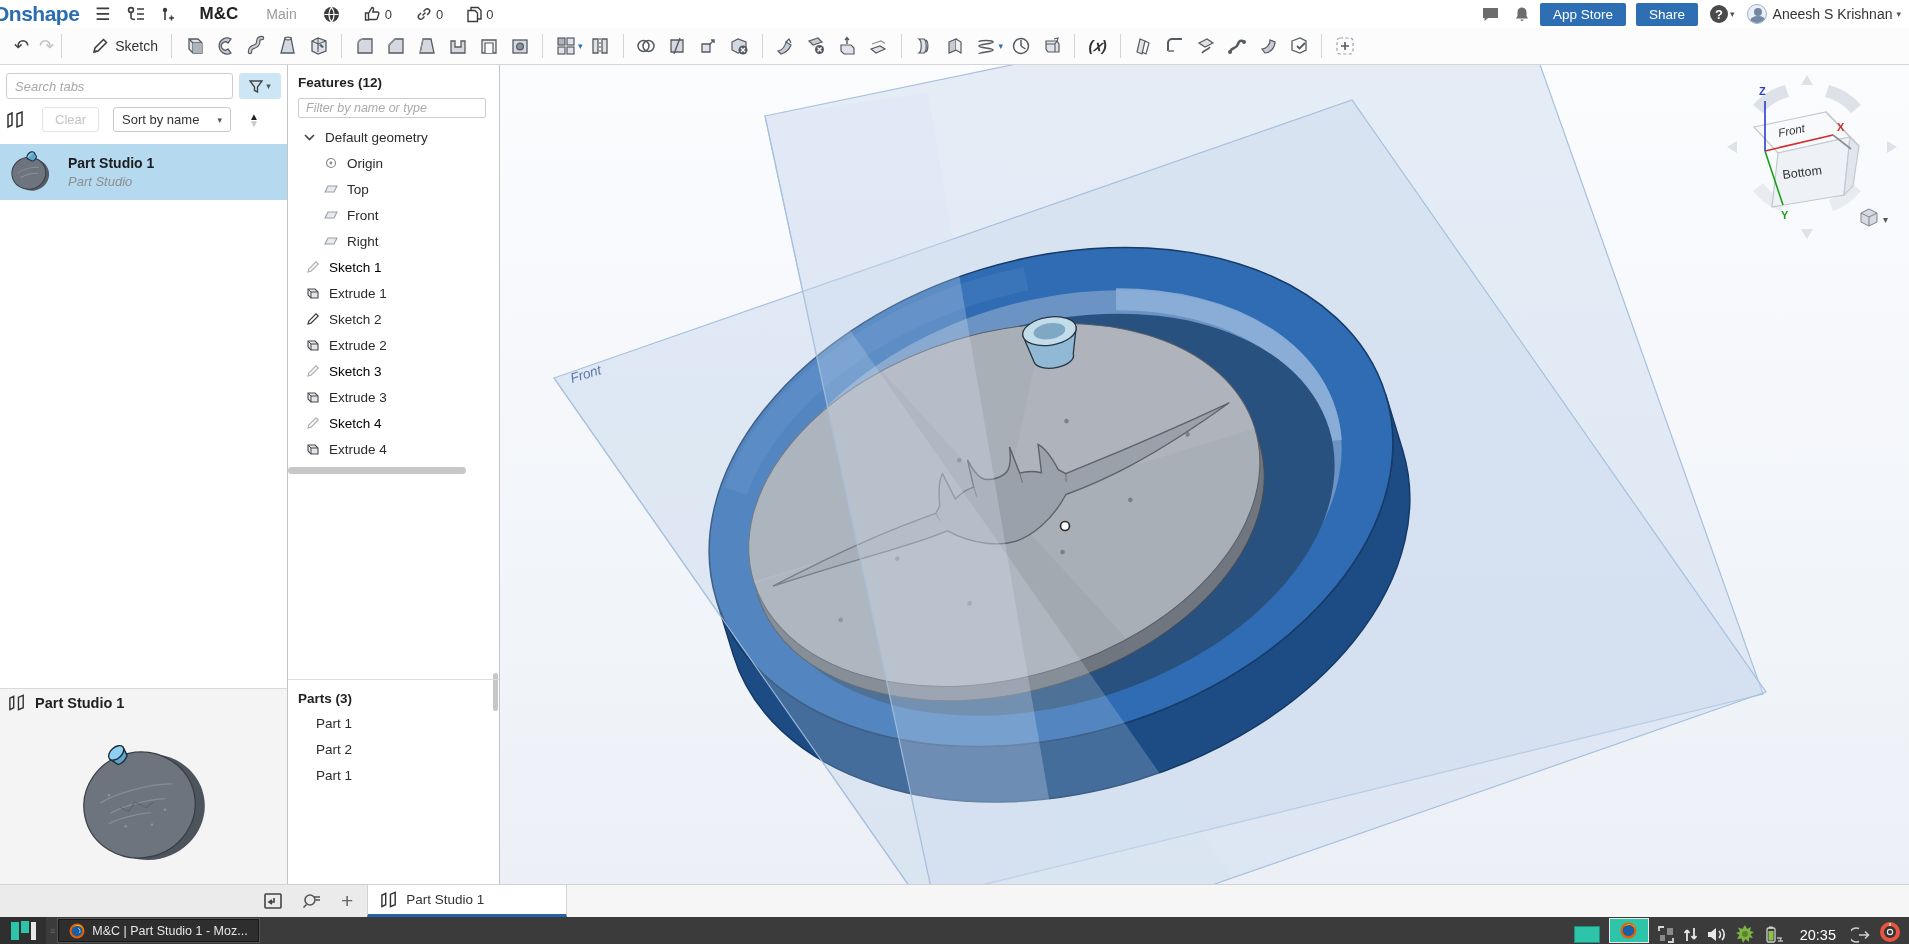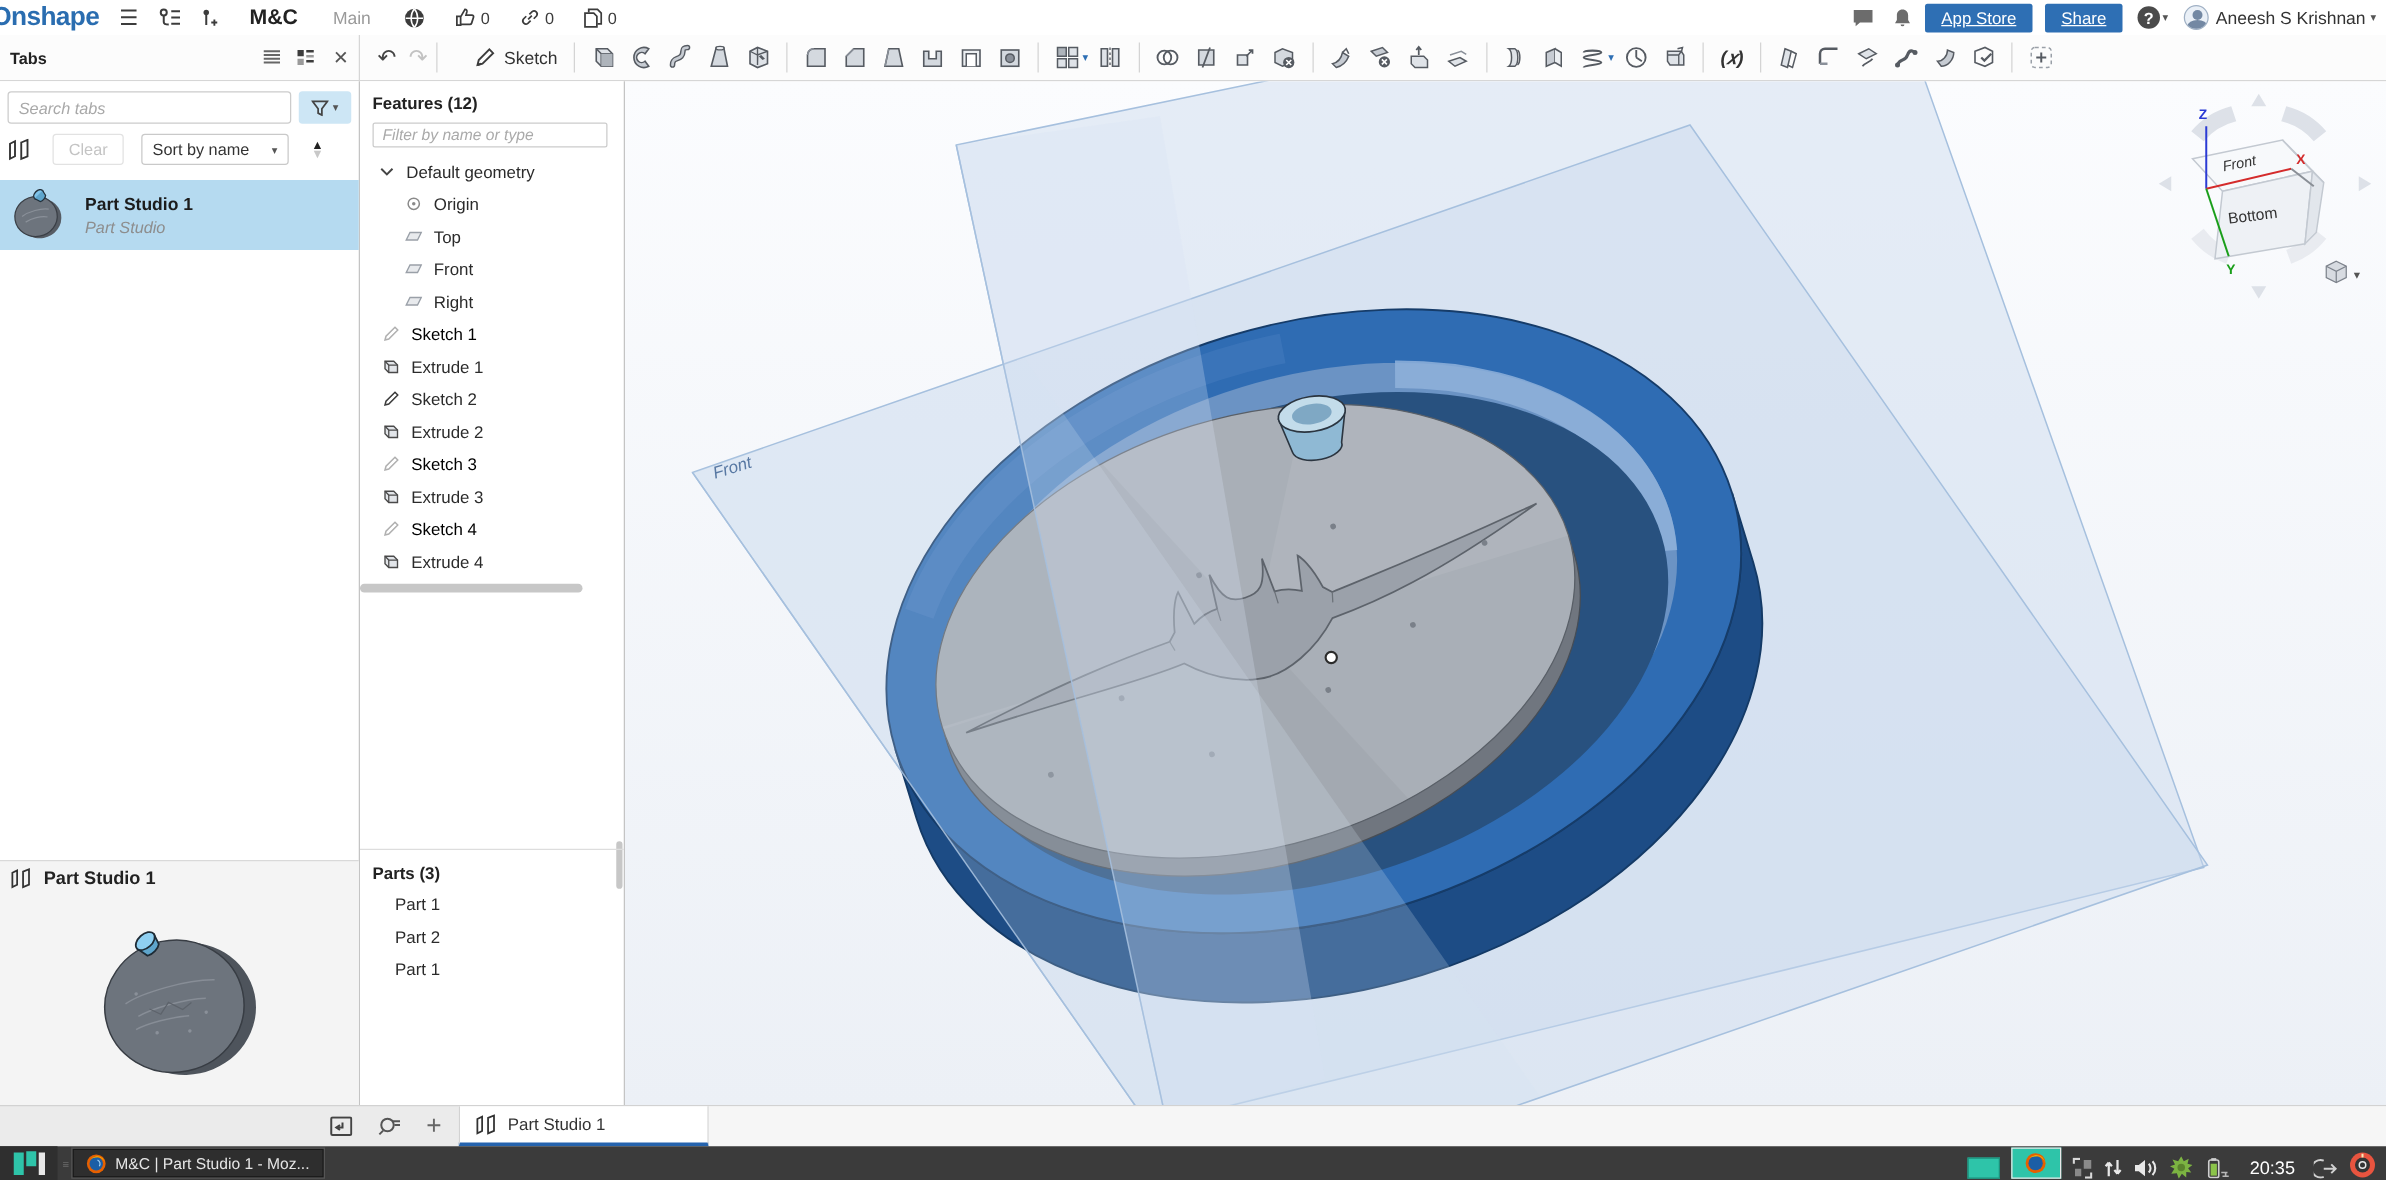--- a/index.html
+++ b/index.html
@@ -8,21 +8,21 @@
 
   
   .titlebar { position:absolute; top:0; left:0; width:100%; height:28px; background:#fff; display:flex; align-items:center; }
   .logo { font-size:21px; font-weight:bold; color:#2a6db0; margin-left:-7px; letter-spacing:-0.5px; }
   .tb-icon { color:#3c3c3c; display:flex; align-items:center; justify-content:center; }
   .hamburger { font-size:17px; margin-left:16px; cursor:pointer; }
   .doc-title { font-size:17px; font-weight:bold; color:#222; margin-left:26px; }
   .workspace { font-size:14px; color:#9a9a9a; margin-left:28px; }
   .count-group { display:flex; align-items:center; gap:4px; margin-left:24px; color:#3c3c3c; font-size:13px; }
   .titlebar .spacer { flex:1; }
-  .blue-btn { background:#2e6fb4; color:#fff; font-size:13.5px; padding:4px 13px; border:none; border-radius:2px; margin-left:10px; cursor:pointer;text-decoration:underline; }
+  .blue-btn { background:#2e6fb4; color:#fff; font-size:13.5px; padding:4px 13px; border:none; border-radius:2px; margin-left:10px; cursor:pointer; }
   .help-wrap { display:flex; align-items:center; margin-left:12px; gap:2px; }
   .help-circle { width:18px; height:18px; border-radius:50%; background:#4a4a4a; color:#fff; font-size:13px; font-weight:bold; display:flex; align-items:center; justify-content:center; }
   .caret { font-size:9px; color:#555; }
   .avatar { width:20px; height:20px; border-radius:50%; background:#eaf0f7; border:1px solid #9fb0c4; margin-left:12px; position:relative; overflow:hidden; }
   .avatar:before { content:""; position:absolute; left:6px; top:3px; width:8px; height:8px; border-radius:50%; background:#7388a3; }
   .avatar:after { content:""; position:absolute; left:2px; top:11px; width:16px; height:10px; border-radius:50% 50% 0 0; background:#7388a3; }
   .user-name { font-size:14px; color:#333; margin:0 4px 0 6px; }
 
   
   .toolbar-row { position:absolute; top:28px; left:0; width:100%; height:37px; background:#fcfcfc; border-bottom:1px solid #d6d6d6; display:flex; align-items:center; }
@@ -179,39 +179,20 @@
     <div class="help-wrap">
       <div class="help-circle">?</div>
       <span class="caret">▾</span>
     </div>
     <div class="avatar"></div>
     <span class="user-name">Aneesh S Krishnan</span>
     <span class="caret" style="margin-right:8px">▾</span>
   </header>
 
   <div class="toolbar-row">
-    <div class="tabs-header">
-      <span class="tabs-title">Tabs</span>
-      <span class="spacer"></span>
-      <span class="th-icon">
-        <svg width="15" height="14" viewBox="0 0 15 14">
-            <path d="M1 2h13M1 5h13M1 8h13M1 11h13" stroke="#666" stroke-width="1.5"></path>
-          </svg>
-      </span>
-      <span class="th-icon">
-        <svg width="15" height="14" viewBox="0 0 15 14">
-            <rect x="1" y="1" width="5" height="5" fill="#3c3c3c"></rect>
-            <rect x="8" y="1" width="6" height="2" fill="#3c3c3c"></rect>
-            <rect x="1" y="8" width="5" height="5" fill="#9a9a9a"></rect>
-            <rect x="8" y="5" width="6" height="2" fill="#9a9a9a"></rect>
-            <rect x="8" y="9" width="6" height="2" fill="#3c3c3c"></rect>
-          </svg>
-      </span>
-      <span class="close-x">✕</span>
-    </div>
 
     <span class="undo">↶</span>
     <span class="redo">↷</span>
     <span class="tsep"></span>
     <div class="sketch-btn">
       <svg width="18" height="18" viewBox="0 0 18 18">
           <path d="M3 15l1-4 8.5-8.5 3 3L7 14z" fill="none" stroke="#3c3c3c" stroke-width="1.5"></path>
           <path d="M3 15l3-1" stroke="#3c3c3c" stroke-width="1.5"></path>
         </svg>
       <span>Sketch</span>

